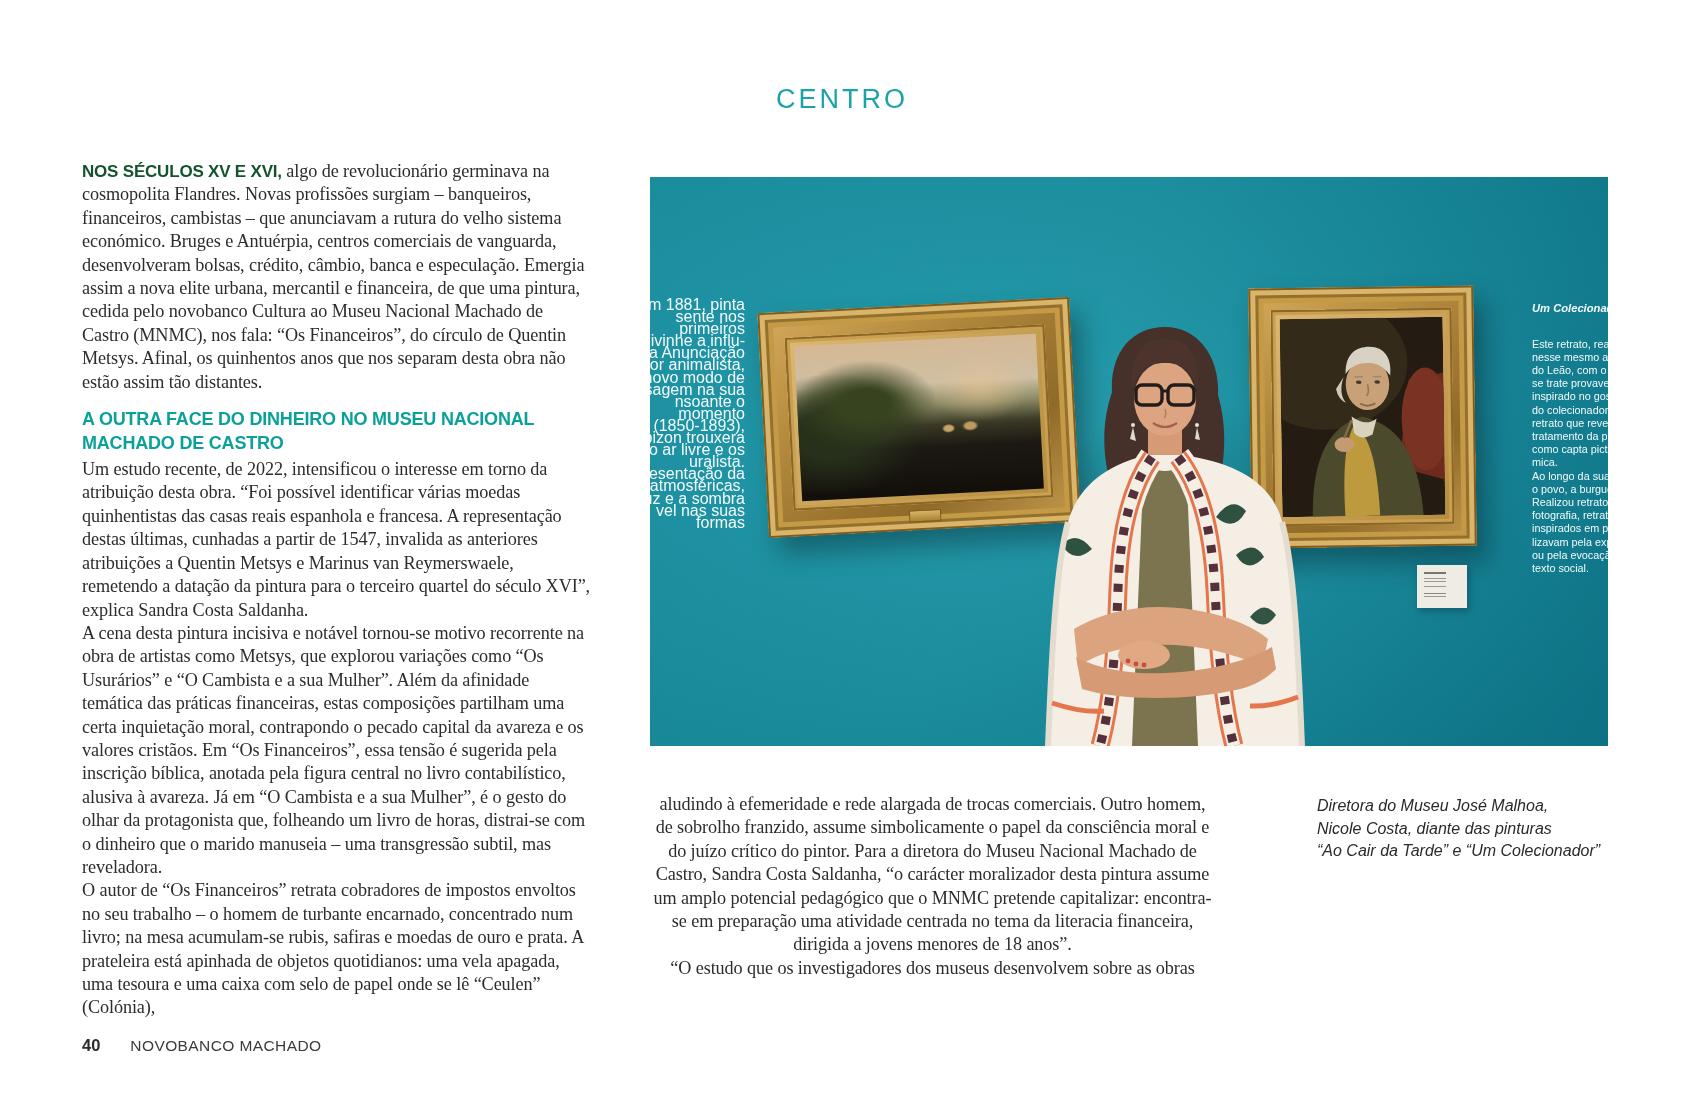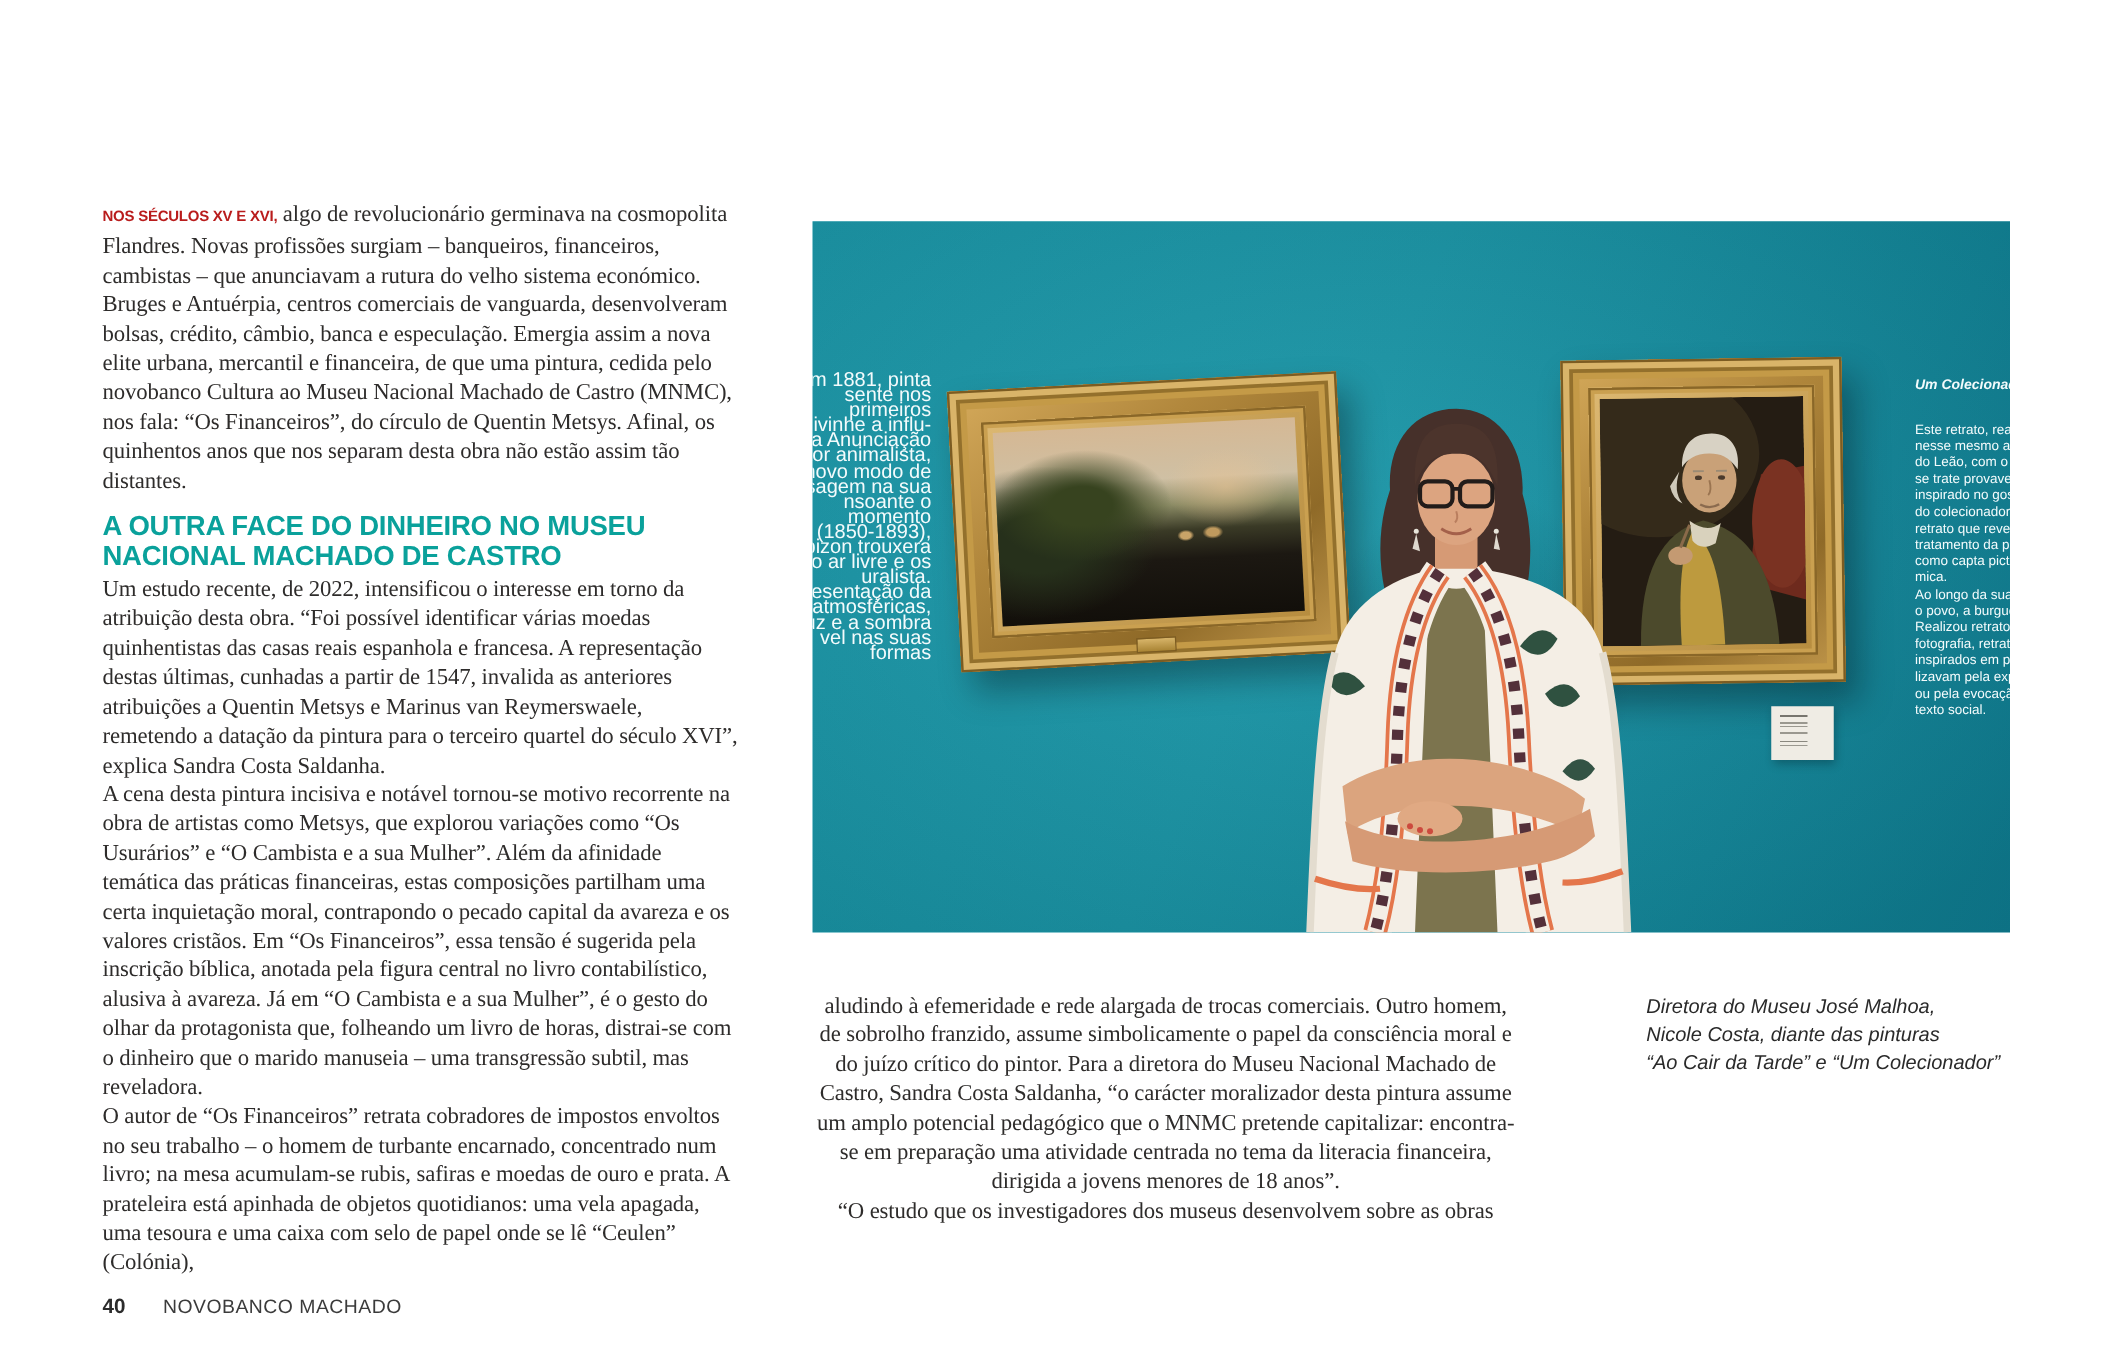--- a/index.html
+++ b/index.html
@@ -8,24 +8,24 @@
 
   
   .centro{position:absolute;top:84px;left:0;width:1684px;text-align:center;
           font-family:"Liberation Sans", sans-serif;font-weight:400;
           font-size:27px;letter-spacing:3px;color:#1aa3a8;}
 
   
   .col-left{position:absolute;left:82px;top:160px;width:512px;
             font-size:18.2px;line-height:23.4px;letter-spacing:-0.1px;}
   .col-left p{margin:0;}
-  .lead-in{font-family:"Liberation Sans", sans-serif;font-weight:700;font-size:12px;
-           letter-spacing:-0.2px;color:#b91c1c;}
+  .lead-in{font-family:"Liberation Sans", sans-serif;font-weight:700;font-size:17px;
+           letter-spacing:-0.2px;color:#14532d;}
   .subhead{margin:13px 0 3px 0;font-family:"Liberation Sans", sans-serif;font-weight:700;
-           font-size:22px;line-height:24px;color:#0aa19b;letter-spacing:-0.2px;}
+           font-size:18px;line-height:24px;color:#0aa19b;letter-spacing:-0.2px;}
 
   
   .photo{position:absolute;left:650px;top:177px;width:958px;height:569px;margin:0;
          overflow:hidden;background:linear-gradient(115deg,#1d9dae 0%,#1a97a8 42%,#13899c 78%,#0f7f93 100%);}
   .photo .vignette{position:absolute;inset:0;
          background:radial-gradient(700px 420px at 46% 45%, rgba(255,255,255,0.05), rgba(0,30,40,0.14) 95%);}
   .figure-shadow{position:absolute;left:350px;top:150px;width:360px;height:420px;
          background:radial-gradient(closest-side, rgba(0,40,50,0.28), rgba(0,40,50,0) 70%);}
 
   .wall-text{position:absolute;color:#f3fbfc;font-family:"Liberation Sans", sans-serif;
@@ -90,20 +90,21 @@
   .band-white{stroke:#f4eee5;stroke-width:26;fill:none;}
   .band-orange{stroke:#e4764b;stroke-width:19;fill:none;}
   .band-inner{stroke:#f4eee5;stroke-width:13;fill:none;}
   .band-tri{stroke:#54303a;stroke-width:9;fill:none;stroke-dasharray:8 11;}
 </style>
 </head>
 <body>
 
 <div class="page">
 
+  <div class="centro">CENTRO</div>
 
   <section class="col-left">
     <p><span class="lead-in">NOS SÉCULOS XV E XVI,</span><span> algo de revolucionário germinava na cosmopolita Flandres. Novas profissões surgiam – banqueiros, financeiros, cambistas – que anunciavam a rutura do velho sistema económico. Bruges e Antuérpia, centros comerciais de vanguarda, desenvolveram bolsas, crédito, câmbio, banca e especulação. Emergia assim a nova elite urbana, mercantil e financeira, de que uma pintura, cedida pelo novobanco Cultura ao Museu Nacional Machado de Castro (MNMC), nos fala: “Os Financeiros”, do círculo de Quentin Metsys. Afinal, os quinhentos anos que nos separam desta obra não estão assim tão distantes.</span></p>
     <h2 class="subhead">A OUTRA FACE DO DINHEIRO NO MUSEU NACIONAL MACHADO DE CASTRO</h2>
     <p>Um estudo recente, de 2022, intensificou o interesse em torno da atribuição desta obra. “Foi possível identificar várias moedas quinhentistas das casas reais espanhola e francesa. A representação destas últimas, cunhadas a partir de 1547, invalida as anteriores atribuições a Quentin Metsys e Marinus van Reymerswaele, remetendo a datação da pintura para o terceiro quartel do século XVI”, explica Sandra Costa Saldanha.</p>
     <p>A cena desta pintura incisiva e notável tornou-se motivo recorrente na obra de artistas como Metsys, que explorou variações como “Os Usurários” e “O Cambista e a sua Mulher”. Além da afinidade temática das práticas financeiras, estas composições partilham uma certa inquietação moral, contrapondo o pecado capital da avareza e os valores cristãos. Em “Os Financeiros”, essa tensão é sugerida pela inscrição bíblica, anotada pela figura central no livro contabilístico, alusiva à avareza. Já em “O Cambista e a sua Mulher”, é o gesto do olhar da protagonista que, folheando um livro de horas, distrai-se com o dinheiro que o marido manuseia – uma transgressão subtil, mas reveladora.</p>
     <p>O autor de “Os Financeiros” retrata cobradores de impostos envoltos no seu trabalho – o homem de turbante encarnado, concentrado num livro; na mesa acumulam-se rubis, safiras e moedas de ouro e prata. A prateleira está apinhada de objetos quotidianos: uma vela apagada, uma tesoura e uma caixa com selo de papel onde se lê “Ceulen” (Colónia),</p>
   </section>
 
   <figure class="photo">

